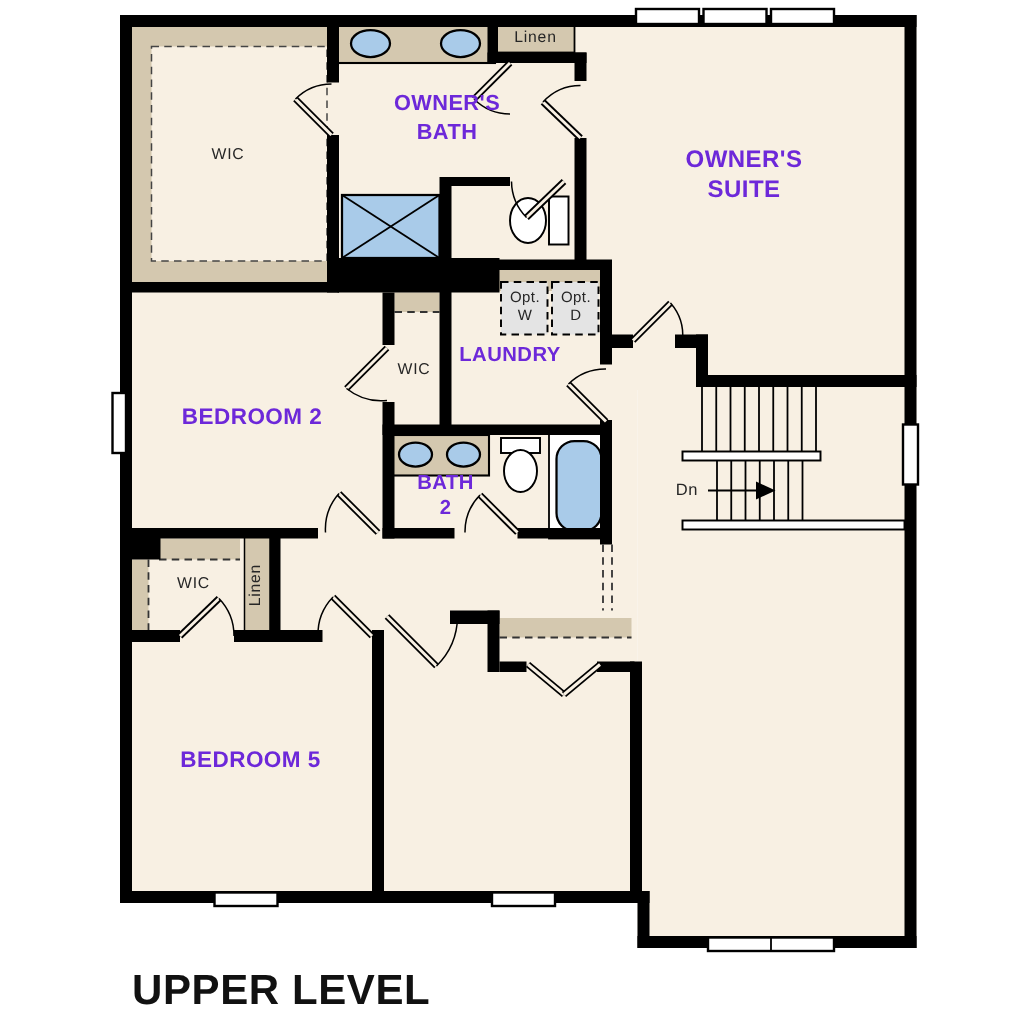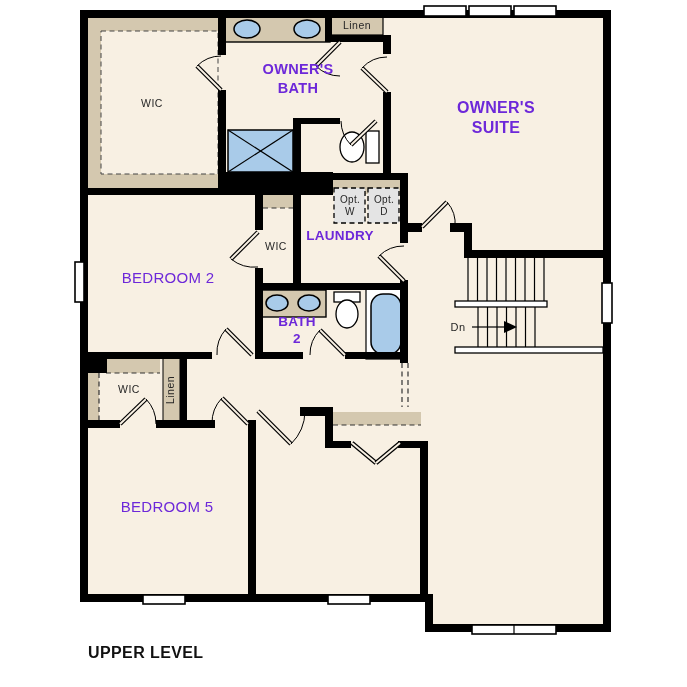--- a/index.html
+++ b/index.html
@@ -13,27 +13,27 @@
   .optbox{fill:var(--optional);stroke:#000;stroke-width:1.3;stroke-dasharray:5 3.5;}
   .win{fill:#fff;stroke:#000;stroke-width:1.6;}
   .dash{stroke:#333;stroke-width:1.2;stroke-dasharray:5 3.5;fill:none;}
   .thin{stroke:#000;stroke-width:1.2;fill:none;}
   .bar{fill:#fff;stroke:#000;stroke-width:1.3;}
   .arc{fill:none;stroke:#000;stroke-width:1;}
   .leafb{stroke:#000;stroke-width:4.4;}
   .leaff{stroke:var(--floor);stroke-width:2;}
   .lbl{position:absolute;transform:translate(-50%,-50%);white-space:pre-line;text-align:center;
        color:#6d28d9;line-height:1.28;letter-spacing:.3px;}
-  .big{font-weight:normal;font-size:15px;text-align:center;}
+  .big{font-weight:bold;font-size:15px;text-align:center;}
   .suite{font-weight:bold;font-size:16px;}
   .mid{font-weight:bold;font-size:13.5px;}
   .sm{font-size:10.5px;color:#262626;letter-spacing:.5px;}
   .xs{font-size:10px;line-height:1.15;color:#262626;}
   .rot{transform:translate(-50%,-50%) rotate(-90deg);}
-  #page-title{position:absolute;left:88px;top:644px;font-weight:bold;font-size:16px;
+  #page-title{position:absolute;left:88px;top:644px;font-weight:bold;font-size:28px;
               letter-spacing:.4px;color:#111;}
 </style>
 </head>
 <body>
 
 <div id="canvas">
 
 <svg id="plan-svg" width="687" height="687" viewBox="0 0 687 687">
 
   <g>

